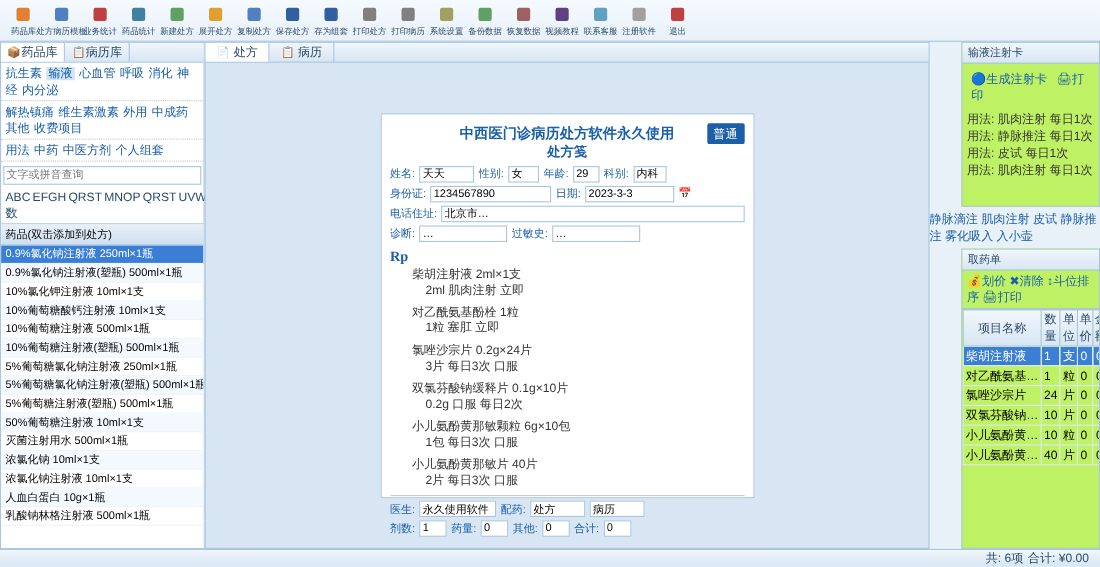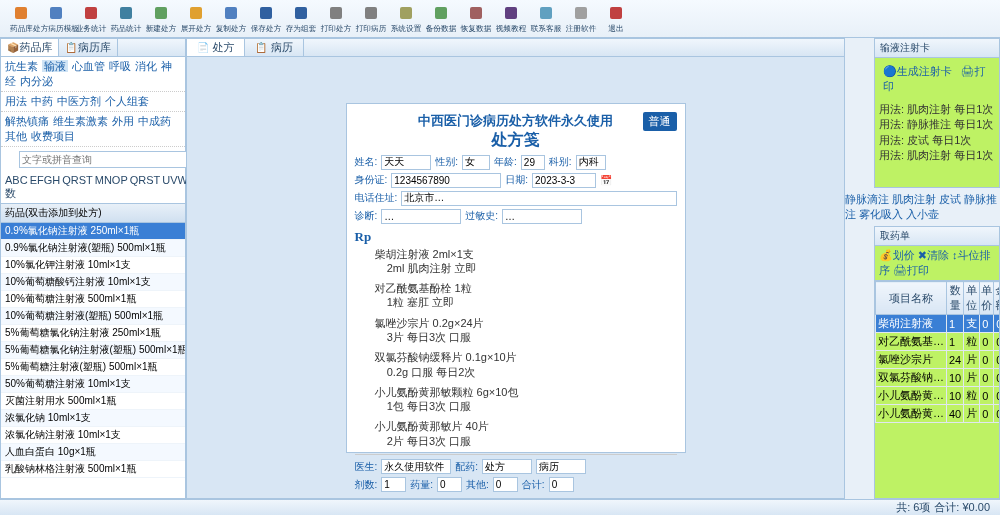--- a/index.html
+++ b/index.html
@@ -9,36 +9,36 @@
 .tb-btn .ico { width: 18px; height: 18px; display: flex; align-items: center; justify-content: center; }
 .tb-btn span { font-size: 9px; color: #2a4a6a; white-space: nowrap; transform: scale(0.85); }
 .main { flex: 1; display: flex; overflow: hidden; }
 .left-panel { width: 186px; background: #fff; border: 1px solid #a9c5e0; display: flex; flex-direction: column; }
 .panel-tabs { height: 18px; display: flex; background: linear-gradient(#f0f6fc,#d8e6f4); border-bottom: 1px solid #a9c5e0; }
 .panel-tab { padding: 2px 6px; font-size: 10px; color: #2a4a6a; border-right: 1px solid #a9c5e0; cursor: pointer; display:flex;align-items:center;}
 .panel-tab.active { background: #fff; }
 .cat-row { padding: 2px 4px; border-bottom: 1px dotted #ccc; font-size: 10px; color: #2a4a6a; }
 .cat-link { color: #1a5fa8; margin-right: 4px; cursor: pointer; }
 .cat-link.sel { background: #d0e4f5; padding: 0 2px; }
-.search-box { width: 100%; border: 1px solid #a9c5e0; padding: 2px; font-size: 10px; color: #999; margin: 2px 16px; }
+.search-box { width: 100%; border: 1px solid #a9c5e0; padding: 2px; font-size: 10px; color: #999; margin: 2px 0; }
 .alpha-row { padding: 2px 4px; font-size: 10px; color: #2a4a6a; border-bottom: 1px solid #a9c5e0; }
 .alpha-row span { margin-right: 2px; cursor: pointer; }
 .drug-header { background: linear-gradient(#e8f0f8,#d0e0f0); padding: 2px 4px; font-size: 10px; border-bottom: 1px solid #a9c5e0; }
 .drug-list { flex: 1; overflow: hidden; background: #fff; }
 .drug-item { padding: 1px 4px; font-size: 10px; border-bottom: 1px solid #eef4fa; cursor: pointer; white-space: nowrap; overflow: hidden; }
 .drug-item:nth-child(even) { background: #f4f9ff; }
 .drug-item.selected { background: #3a7fd5; color: #fff; }
 .center { flex: 1; background: #d8e6f4; border: 1px solid #a9c5e0; display: flex; flex-direction: column; }
 .center-tabs { height: 18px; display: flex; background: linear-gradient(#f0f6fc,#d8e6f4); border-bottom: 1px solid #a9c5e0; }
 .center-tab { padding: 2px 10px; font-size: 10px; color: #2a4a6a; border-right: 1px solid #a9c5e0; cursor: pointer; display:flex;align-items:center;gap:3px;}
 .center-tab.active { background: #fff; }
 .center-body { flex: 1; display: flex; align-items: center; justify-content: center; overflow: hidden; }
 .rx-form { width: 340px; height: 350px; background: #fff; border: 1px solid #a9c5e0; padding: 8px; position: relative; display:flex;flex-direction:column;}
 .rx-title { text-align: center; font-size: 13px; font-weight: bold; color: #1a5fa8; }
-.rx-sub { text-align: center; font-size: 16px; font-weight: bold; color: #1a5fa8; margin-bottom: 4px; }
+.rx-sub { text-align: center; font-size: 12px; font-weight: bold; color: #1a5fa8; margin-bottom: 4px; }
 .badge { position: absolute; top: 8px; right: 8px; background: #1a5fa8; color: #fff; padding: 2px 6px; font-size: 11px; border-radius: 2px; }
 .field-row { display: flex; gap: 4px; margin-bottom: 3px; font-size: 10px; align-items: center; }
 .field-row label { color: #1a5fa8; font-size:10px;text-align:right;}
 .field-row input { border: 1px solid #a9c5e0; padding: 1px 2px; font-size: 10px; }
 .rp { font-size: 13px; font-weight: bold; color: #1a5fa8; margin: 2px 0; font-family: serif; }
 .rx-items { flex:1; font-size: 10px; line-height: 1.3; color: #333; padding-left:20px;}
 .rx-items > div { margin-bottom: 6px; }
 .rx-footer { border-top: 1px solid #ccc; padding-top: 4px; font-size: 10px; }
 .right-panel { width: 155px; display: flex; flex-direction: column; gap: 2px; }
 .rp-box { background: #bef264; border: 1px solid #a9c5e0; display: flex; flex-direction: column; margin-left: 29px; }
@@ -207,22 +207,22 @@
 
 <div class="main">
 
   <div class="left-panel">
     <div class="panel-tabs">
       <div class="panel-tab active">📦 <span>药品库</span></div>
       <div class="panel-tab">📋 <span>病历库</span></div>
     </div>
     <div id="cat-rows">
         <div class="cat-row"><span class="cat-link">抗生素</span><span class="cat-link sel">输液</span><span class="cat-link">心血管</span><span class="cat-link">呼吸</span><span class="cat-link">消化</span><span class="cat-link">神经</span><span class="cat-link">内分泌</span></div>
+        <div class="cat-row"><span class="cat-link">解热镇痛</span><span class="cat-link">维生素激素</span><span class="cat-link">外用</span><span class="cat-link">中成药</span><span class="cat-link">其他</span><span class="cat-link">收费项目</span></div>
         <div class="cat-row"><span class="cat-link">用法</span><span class="cat-link">中药</span><span class="cat-link">中医方剂</span><span class="cat-link">个人组套</span></div>
-        <div class="cat-row"><span class="cat-link">解热镇痛</span><span class="cat-link">维生素激素</span><span class="cat-link">外用</span><span class="cat-link">中成药</span><span class="cat-link">其他</span><span class="cat-link">收费项目</span></div>
       </div>
     <div style="padding:2px;"><input class="search-box" placeholder="文字或拼音查询" style=""></div>
     <div class="alpha-row" id="alpha-row"><span>ABC</span><span>EFGH</span><span>QRST</span><span>MNOP</span><span>QRST</span><span>UVW</span><span>XYZ</span><span>数</span></div>
     <div class="drug-header">药品(双击添加到处方)</div>
     <div class="drug-list" id="drug-list">
         <div class="drug-item selected">0.9%氯化钠注射液 250ml×1瓶</div>
         <div class="drug-item">0.9%氯化钠注射液(塑瓶) 500ml×1瓶</div>
         <div class="drug-item">10%氯化钾注射液 10ml×1支</div>
         <div class="drug-item">10%葡萄糖酸钙注射液 10ml×1支</div>
         <div class="drug-item">10%葡萄糖注射液 500ml×1瓶</div>
@@ -254,21 +254,21 @@
             <input style="width: 50px;" value="天天">
           <label>性别:</label>
             <input style="width: 28px;" value="女">
           <label>年龄:</label>
             <input style="width: 24px;" value="29">
           <label>科别:</label>
             <input style="width: 30px;" value="内科">
         </div>
         <div class="field-row">
           <label>身份证:</label><input style="width: 110px;" value="1234567890">
-          <label>日期:</label><input style="width: 64px;" value="2023-3-3">📅
+          <label>日期:</label><input style="width: 81px;" value="2023-3-3">📅
         </div>
         <div class="field-row">
             <label>电话住址:</label>
             <input style="flex: 1 1 0%;" value="北京市…">
           </div>
         <div class="field-row">
           <label>诊断:</label>
             <input style="width: 80px;" value="…">
           <label>过敏史:</label>
             <input style="width: 80px;" value="…">

